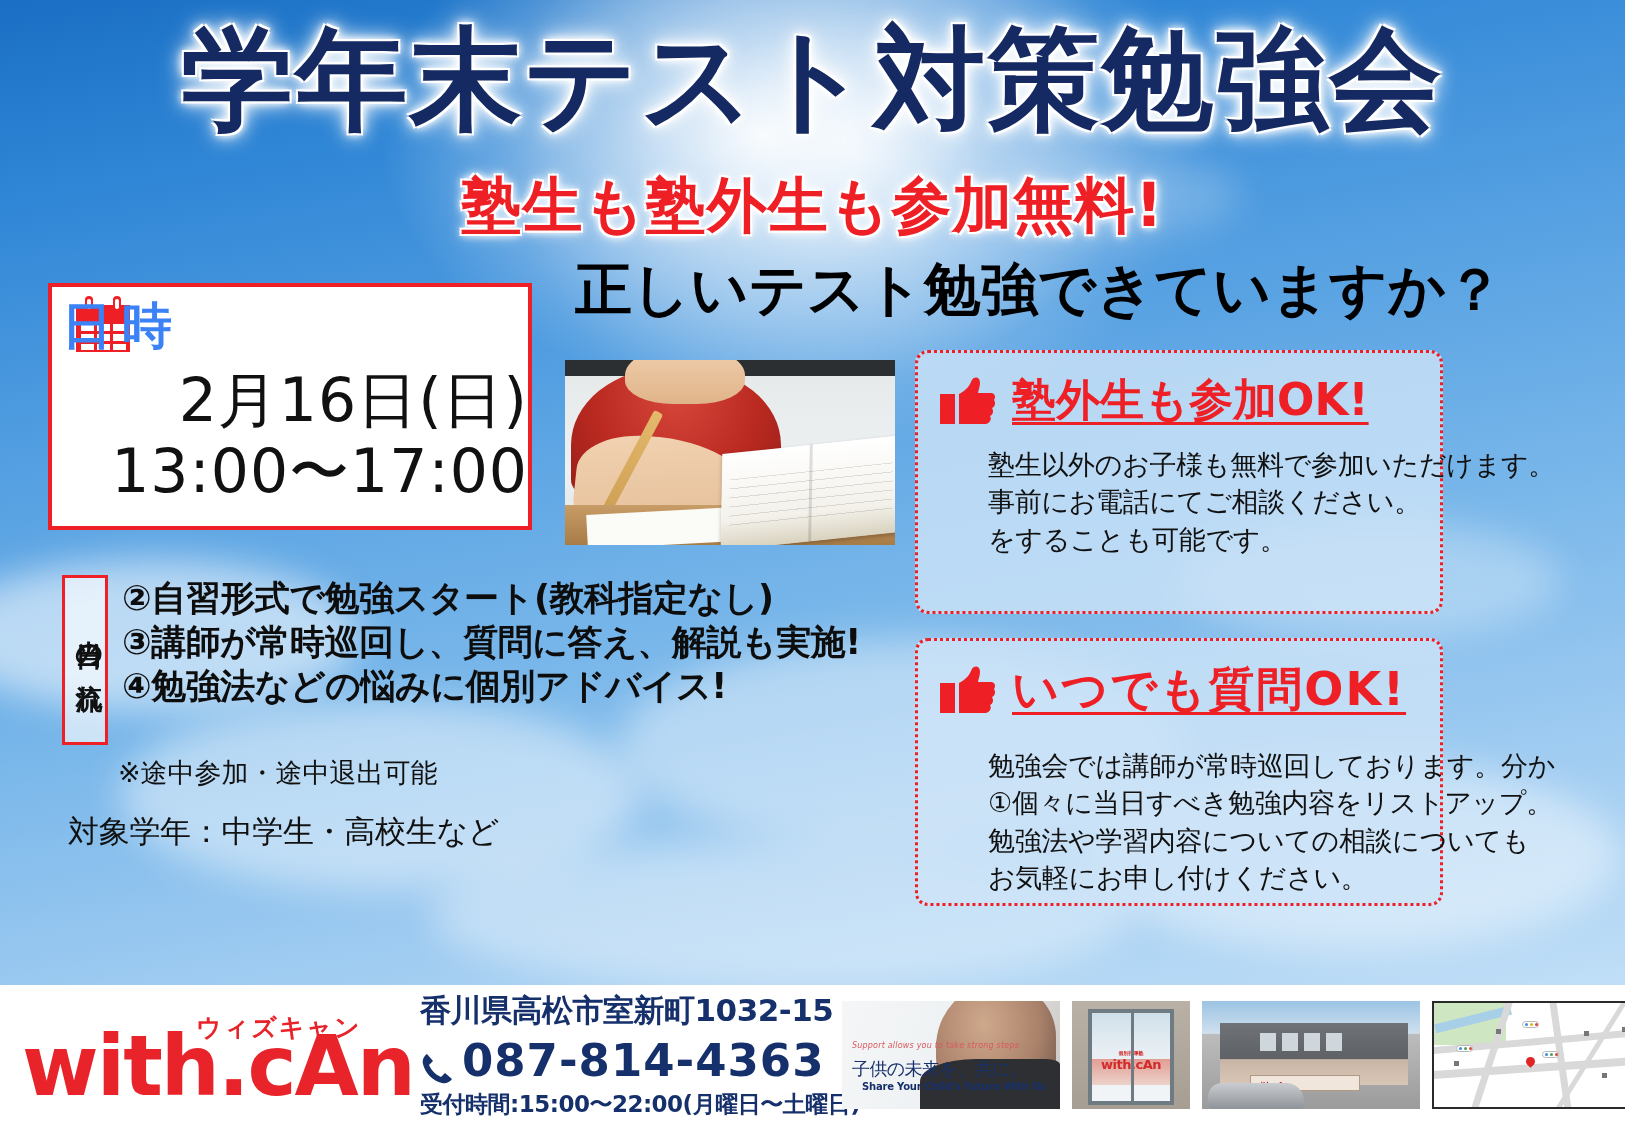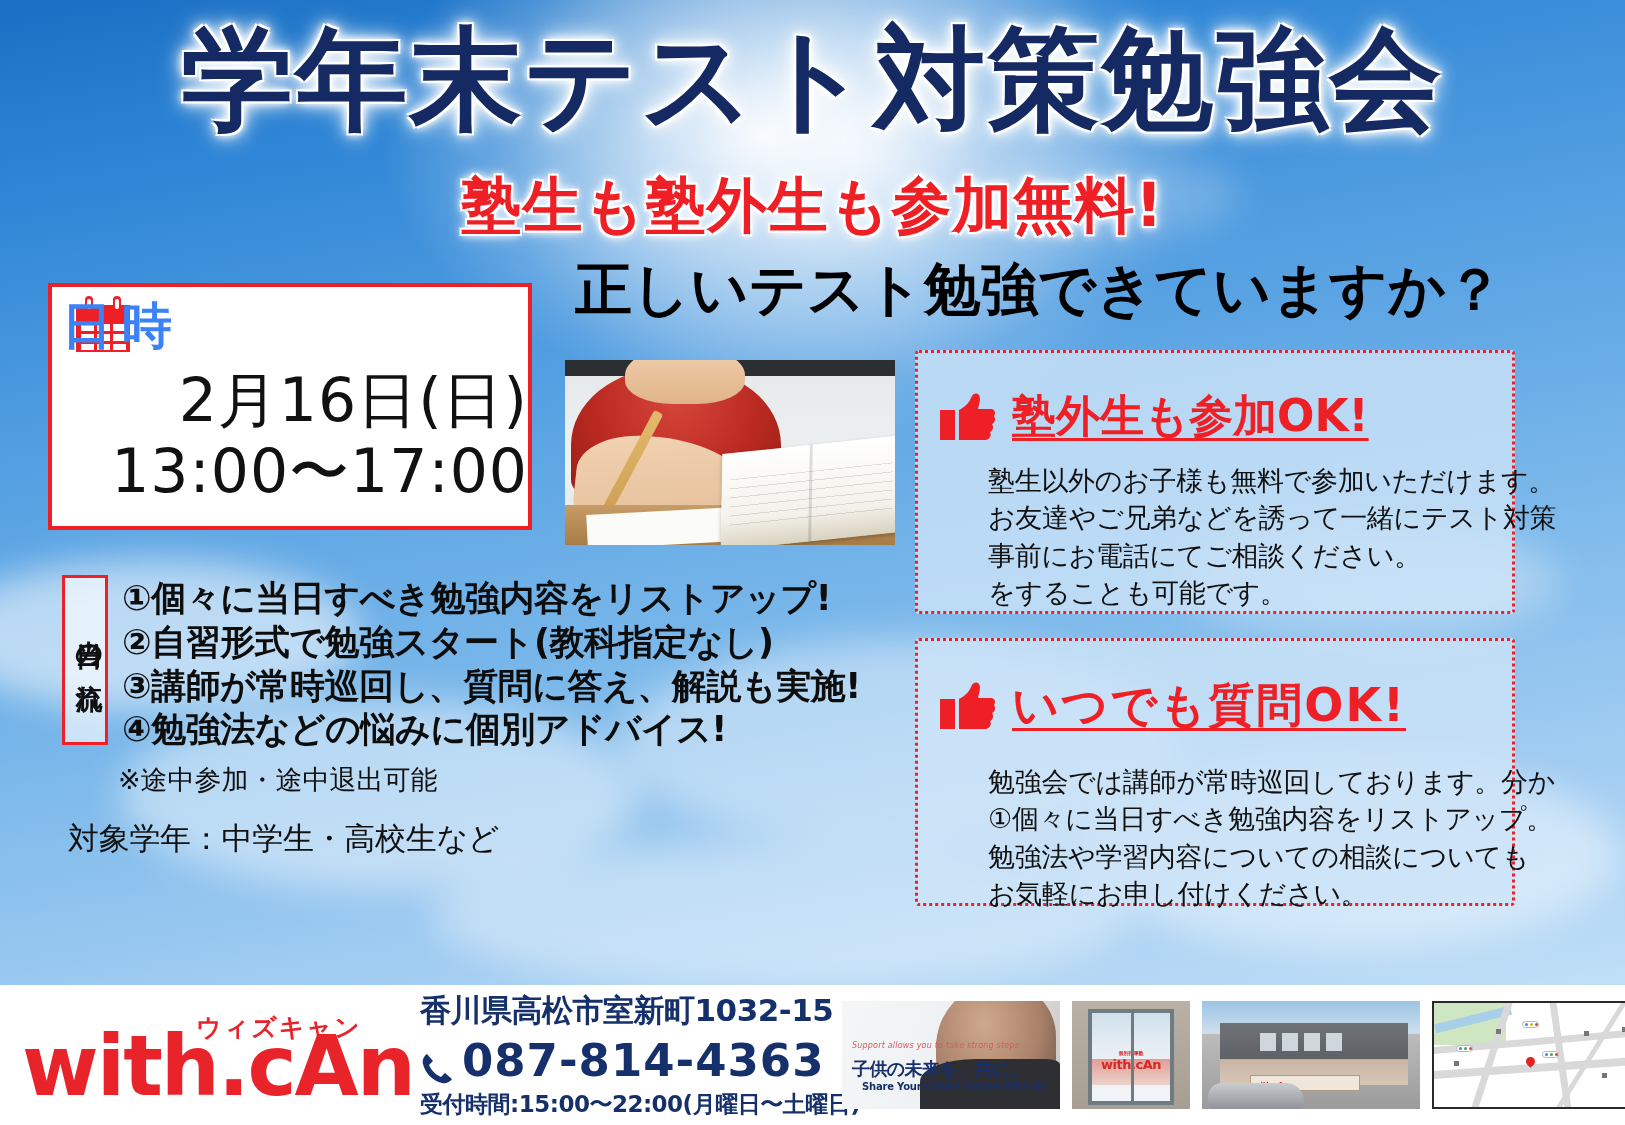--- a/index.html
+++ b/index.html
@@ -130,25 +130,25 @@
     background: repeating-linear-gradient(180deg, rgba(80,80,80,0.30) 0 1px, transparent 1px 9px);
     opacity: .55;
   }
   .sp-paper {
     position: absolute; left: 22px; bottom: 0; width: 150px; height: 34px;
     background: #fbfbf8; transform: rotate(-3deg);
   }
 
   
   .info-box {
-    position: absolute; left: 915px; width: 600px;
+    position: absolute; left: 915px; width: 528px;
     background: rgba(205,228,248,0.80);
     border: 3px dotted #ee2026;
-    border-radius: 4px;
-    padding: 34px 22px 12px 22px;
+    border-radius: 13px;
+    padding: 18px 22px 12px 22px;
   }
   #info-box-1 { top: 350px; height: 264px; }
   #info-box-2 { top: 638px; height: 268px; }
   .info-head {
     display: flex; align-items: center; gap: 16px;
     margin-bottom: 6px;
   }
   .thumb-icon { width: 56px; height: 50px; flex: none; }
   .info-title {
     font-size: 44px; font-weight: bold; color: #ee2026;
@@ -228,21 +228,21 @@
   }
   .fp1 .body-dark {
     position: absolute; right: 0; bottom: -6px; width: 140px; height: 56px;
     background: #2d2f33; border-radius: 40% 10% 0 0;
   }
   .fp1 .cap-script {
     position: absolute; left: 10px; top: 40px; font-size: 8px; color: #d9595c; font-style: italic;
     white-space: nowrap; letter-spacing: .2px;
   }
   .fp1 .cap-jp {
-    position: absolute; left: 10px; top: 56px; font-size: 18px; font-weight: bold; color: #17306b;
+    position: absolute; left: 10px; top: 56px; font-size: 18px; font-weight: normal; color: #17306b;
     white-space: nowrap; letter-spacing: -0.6px;
   }
   .fp1 .cap-en {
     position: absolute; left: 20px; top: 80px; font-size: 10px; font-weight: bold; color: #17306b;
     white-space: nowrap; letter-spacing: -0.2px;
   }
   .fp2 { width: 118px; background: linear-gradient(180deg,#b9b1a6 0%, #a79e93 100%); }
   .fp2 .door {
     position: absolute; left: 16px; top: 8px; right: 16px; bottom: 4px;
     background: linear-gradient(180deg,#cfe0ea 0%, #e7eef3 40%, #f2f5f7 100%);
@@ -360,21 +360,20 @@
       <span class="thumb-icon">
         <svg viewBox="0 0 56 50" width="56" height="50" aria-hidden="true">
           <rect x="0" y="18" width="15" height="30" fill="#ee2026"></rect>
           <path d="M19 48 L19 18 C19 18 28 14 31 6 C33 0 40 0 40 7 C40 11 38 15 38 17 L51 17 C55 17 56 21 54 24 C56 27 55 31 52 32 C54 35 53 39 50 40 C52 43 50 47 46 48 Z" fill="#ee2026"></path>
         </svg>
       </span>
       <div class="info-title">塾外生も参加OK!</div>
     </div>
     <div class="info-body">
       <p>塾生以外のお子様も無料で参加いただけます。</p>
-      <p>お友達やご兄弟などを誘って一緒にテスト対策</p>
       <p>事前にお電話にてご相談ください。</p>
       <p>をすることも可能です。</p>
     </div>
   </div>
 
   <div class="info-box" id="info-box-2">
     <div class="info-head">
       <span class="thumb-icon">
         <svg viewBox="0 0 56 50" width="56" height="50" aria-hidden="true">
           <rect x="0" y="18" width="15" height="30" fill="#ee2026"></rect>
@@ -388,21 +387,20 @@
       <p>①個々に当日すべき勉強内容をリストアップ。</p>
       <p>勉強法や学習内容についての相談についても</p>
       <p>お気軽にお申し付けください。</p>
     </div>
   </div>
 
   <div class="flow-wrap">
     <div class="flow-row">
       <div class="flow-label">当日の流れ</div>
       <div class="flow-items">
-        <p>①個々に当日すべき勉強内容をリストアップ!</p>
         <p>②自習形式で勉強スタート(教科指定なし)</p>
         <p>③講師が常時巡回し、質問に答え、解説も実施!</p>
         <p>④勉強法などの悩みに個別アドバイス!</p>
       </div>
     </div>
     <div class="flow-note">※途中参加・途中退出可能</div>
     <div class="detail-lines">
       <p>対象学年：中学生・高校生など</p>
     </div>
   </div>

